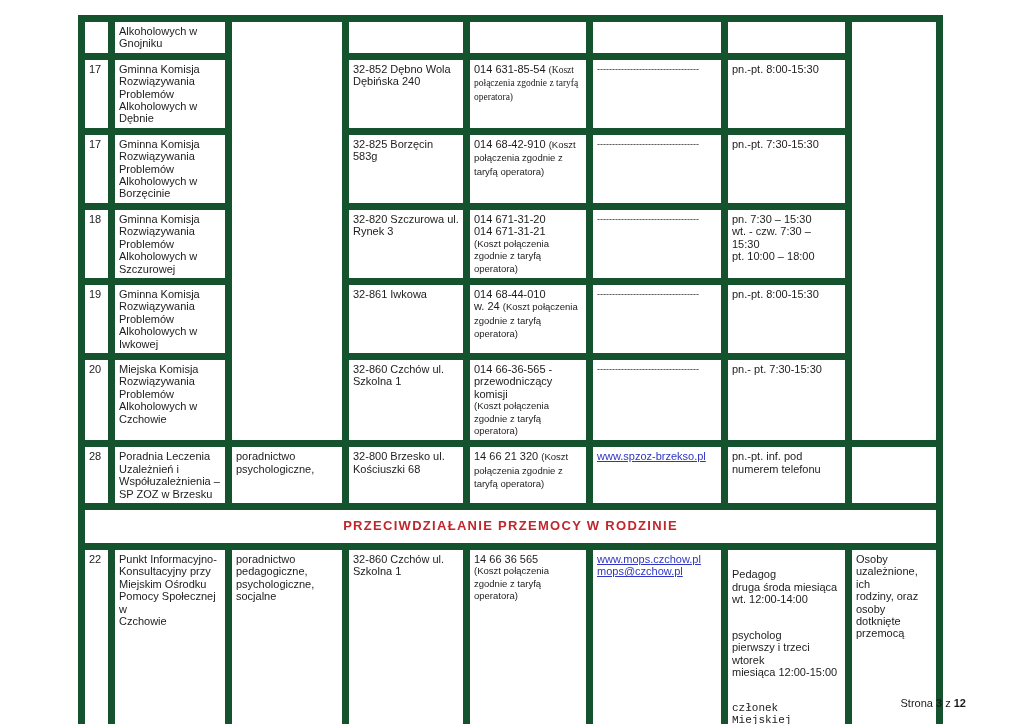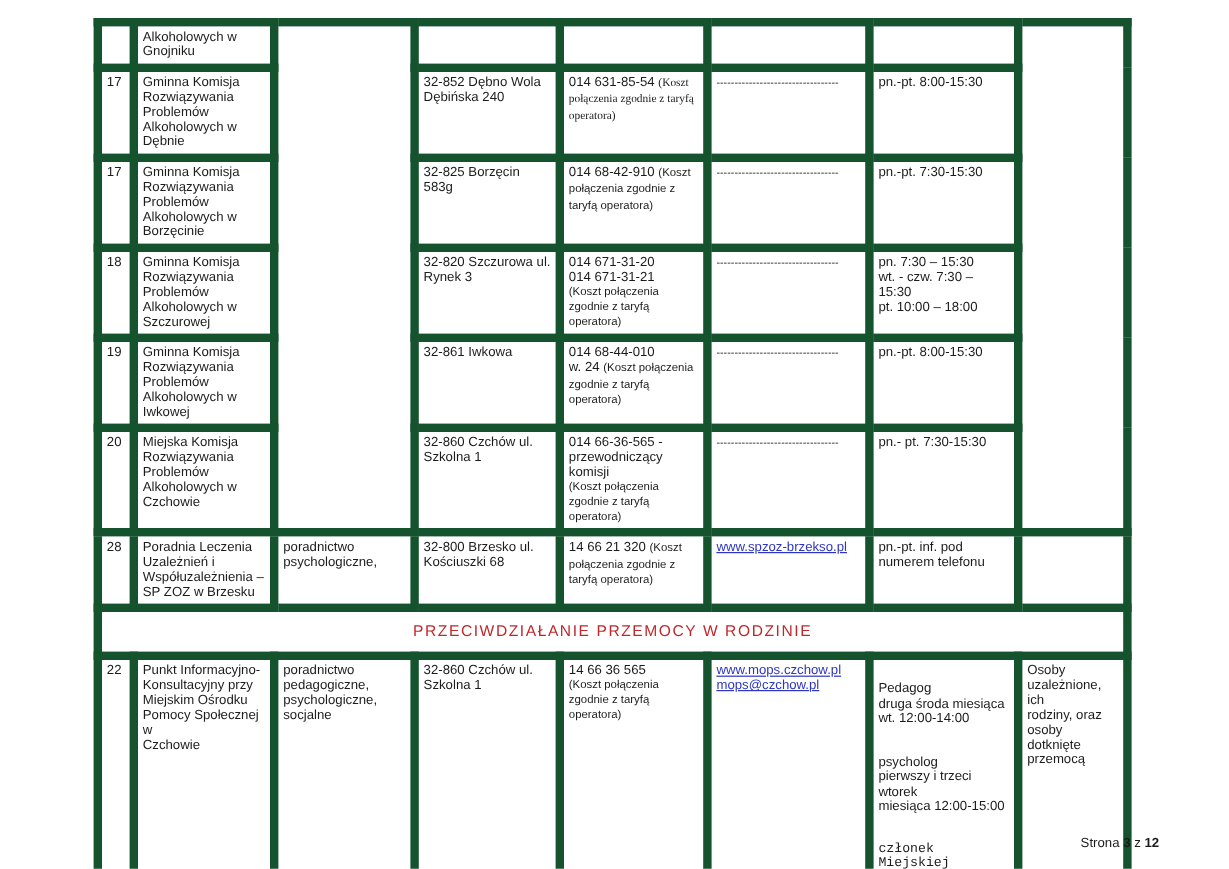--- a/index.html
+++ b/index.html
@@ -28,21 +28,21 @@
     word-wrap:break-word;
   }
   td.num { padding-left:5px; }
   .note { font-size:9.5px; }
   .serif { font-family:"Liberation Serif", serif; }
   .block { display:block; }
   td.dashes { font-size:9px; letter-spacing:0; white-space:nowrap; }
   .link { color:#2e35c2; text-decoration:underline; cursor:pointer; display:inline-block; }
   tr.section-title td {
     color:#c0272c;
-    font-weight:normal;
+    font-weight:bold;
     text-align:center;
     letter-spacing:1.3px;
     font-size:13px;
     vertical-align:middle;
     padding:4px 0;
     white-space:normal;
     margin-left:44px;
   }
   td.sched p { margin:3px 0 8px 0; white-space:pre-line; }
   td.sched p:last-child { margin-bottom:0;font-family:Liberation Mono, monospace; }

